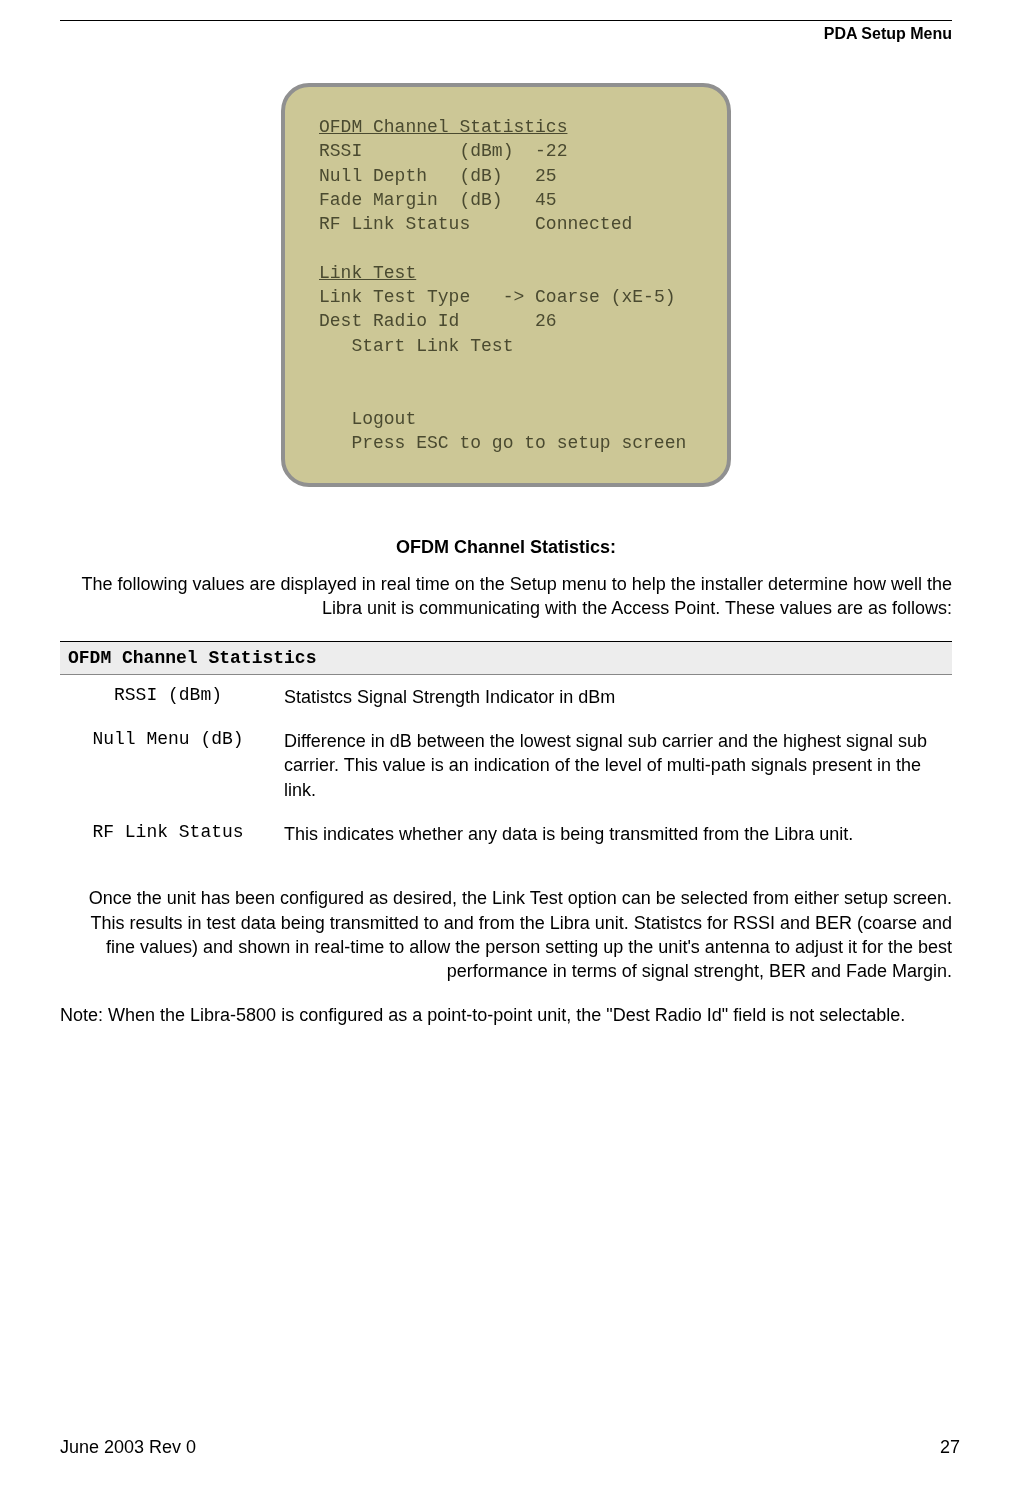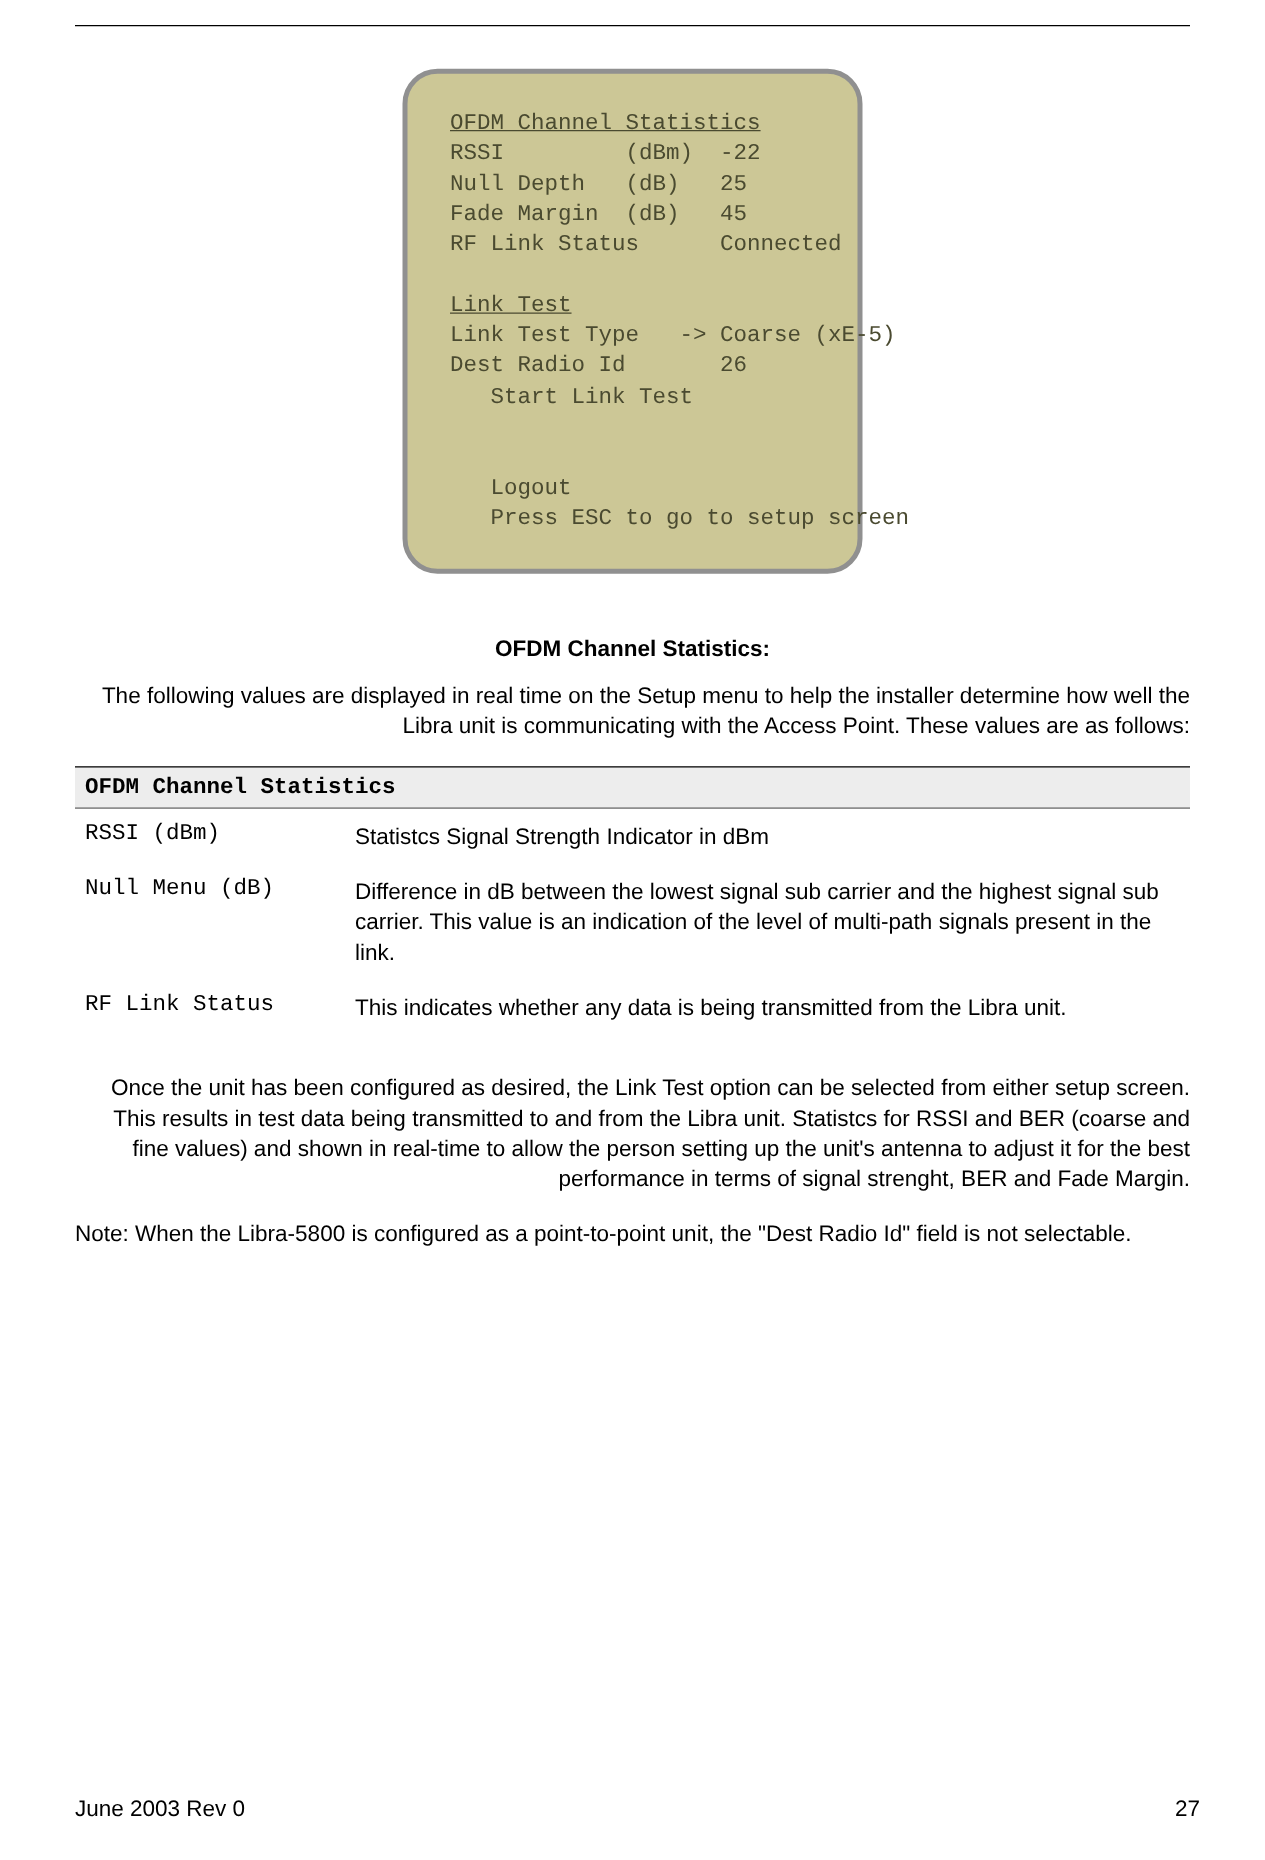--- a/index.html
+++ b/index.html
@@ -30,27 +30,26 @@
   .device-screen-wrapper {
     display: flex;
     justify-content: center;
     margin-bottom: 50px;
   }
   .device-screen {
     background: #ccc796;
     border: 4px solid #909090;
     border-radius: 28px;
     padding: 28px 34px 28px 34px;
-    width: 368px;
+    width: 450px;
     font-family: "Courier New", Courier, monospace;
     font-size: 18px;
     line-height: 1.35;
     color: #4a4a30;
     box-sizing: border-box;
-    margin-top: 34px;
   }
   .device-screen .u {
     text-decoration: underline;
   }
   .section-heading {
     font-weight: bold;
     font-size: 18px;
     margin-top: 10px;
     margin-bottom: 14px;
     text-align: center;
@@ -79,20 +78,21 @@
   }
   .stats-table td {
     vertical-align: top;
     padding: 10px 8px 10px 8px;
     font-size: 18px;
   }
   .stats-table td.term {
     font-family: "Courier New", Courier, monospace;
     white-space: nowrap;
     width: 200px;
+    text-align: center;
   }
   .stats-table td.desc {
     line-height: 1.35;
   }
   .note {
     font-size: 18px;
     line-height: 1.35;
     padding-left: 48px;
     text-indent: -48px;
     margin-top: 14px;
@@ -112,20 +112,21 @@
     font-size: inherit;
     line-height: inherit;
     white-space: pre;
   }
 </style>
 </head>
 <body>
 
 <div class="page">
   <div class="header-line"></div>
+  <div class="header-title">PDA Setup Menu</div>
 
   <div class="device-screen-wrapper">
     <div class="device-screen">
 <pre class="screen-content"><span class="u">OFDM Channel Statistics</span>
 <span><span>RSSI</span>         <span>(dBm)</span>  <span>-22</span></span>
 <span><span>Null Depth</span>   <span>(dB)</span>   <span>25</span></span>
 <span><span>Fade Margin</span>  <span>(dB)</span>   <span>45</span></span>
 <span><span>RF Link Status</span>      <span>Connected</span></span>
 
 <span class="u">Link Test</span>

